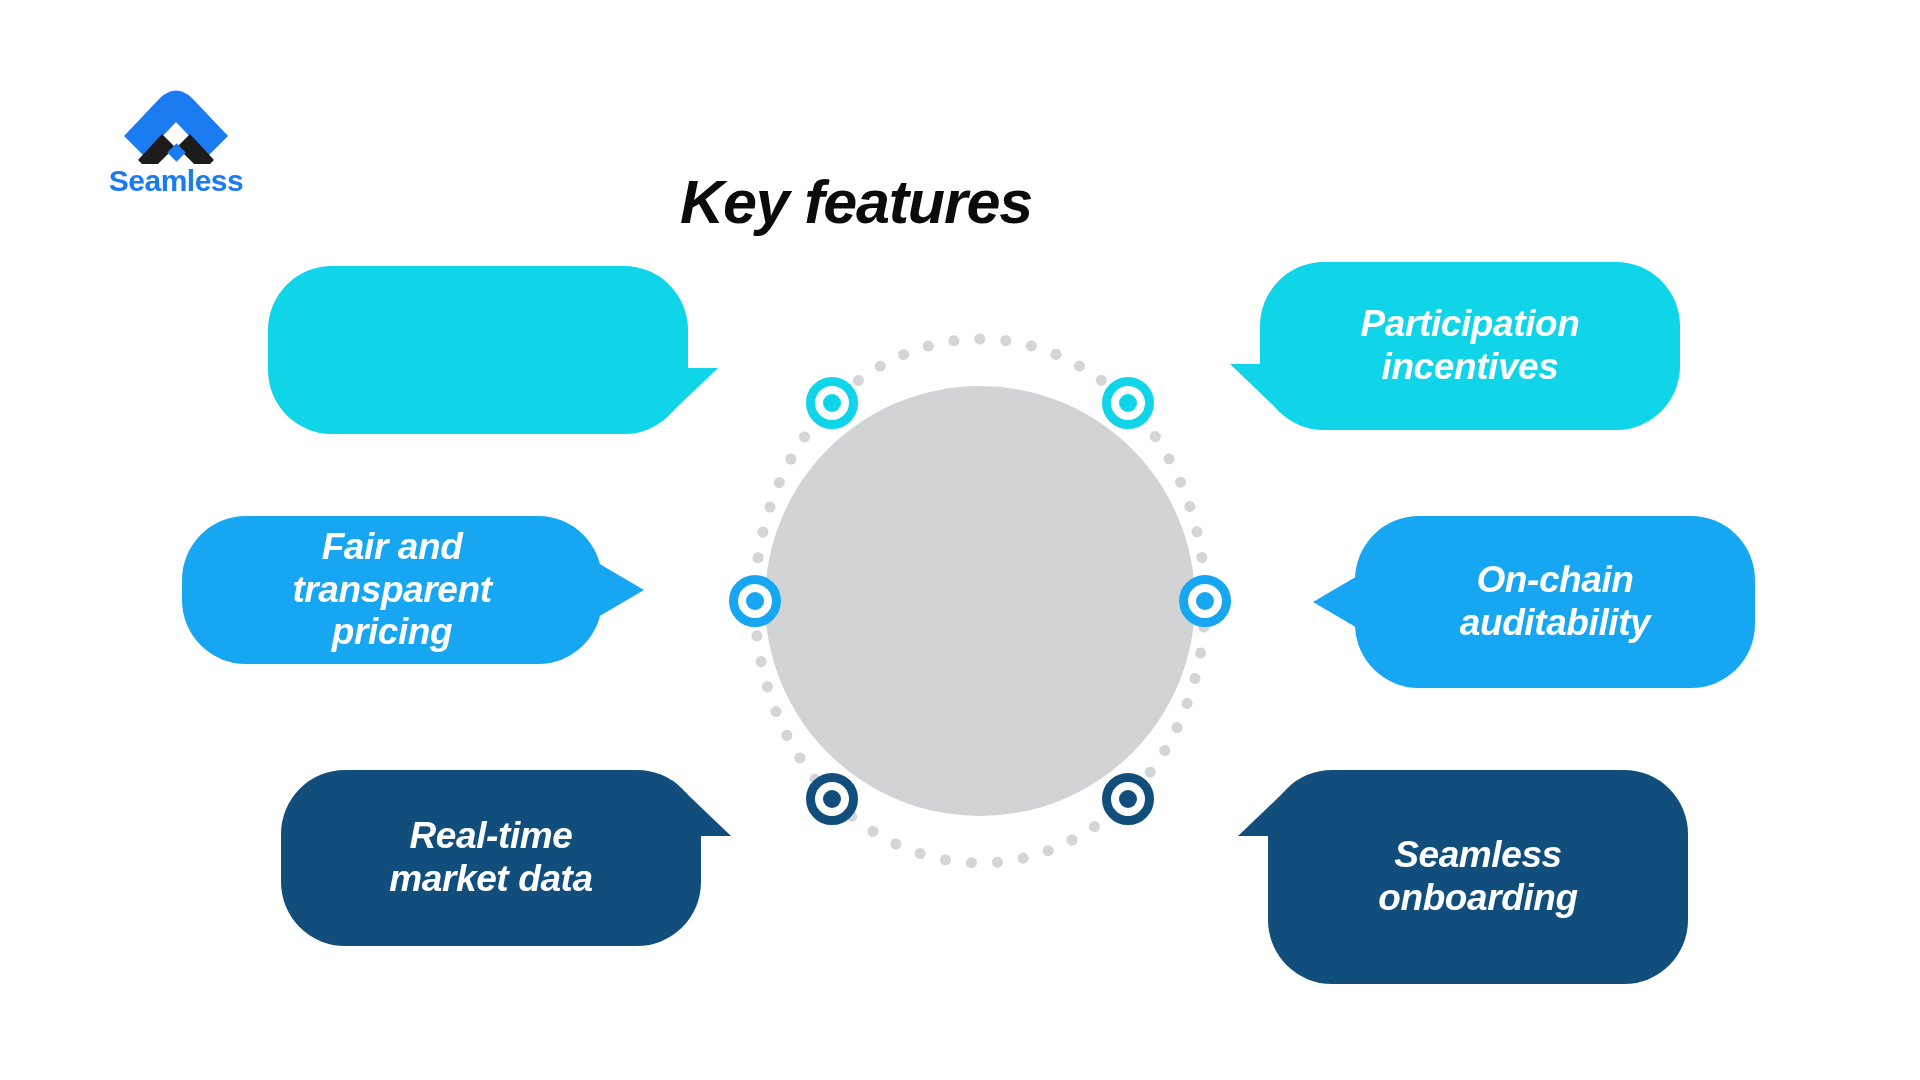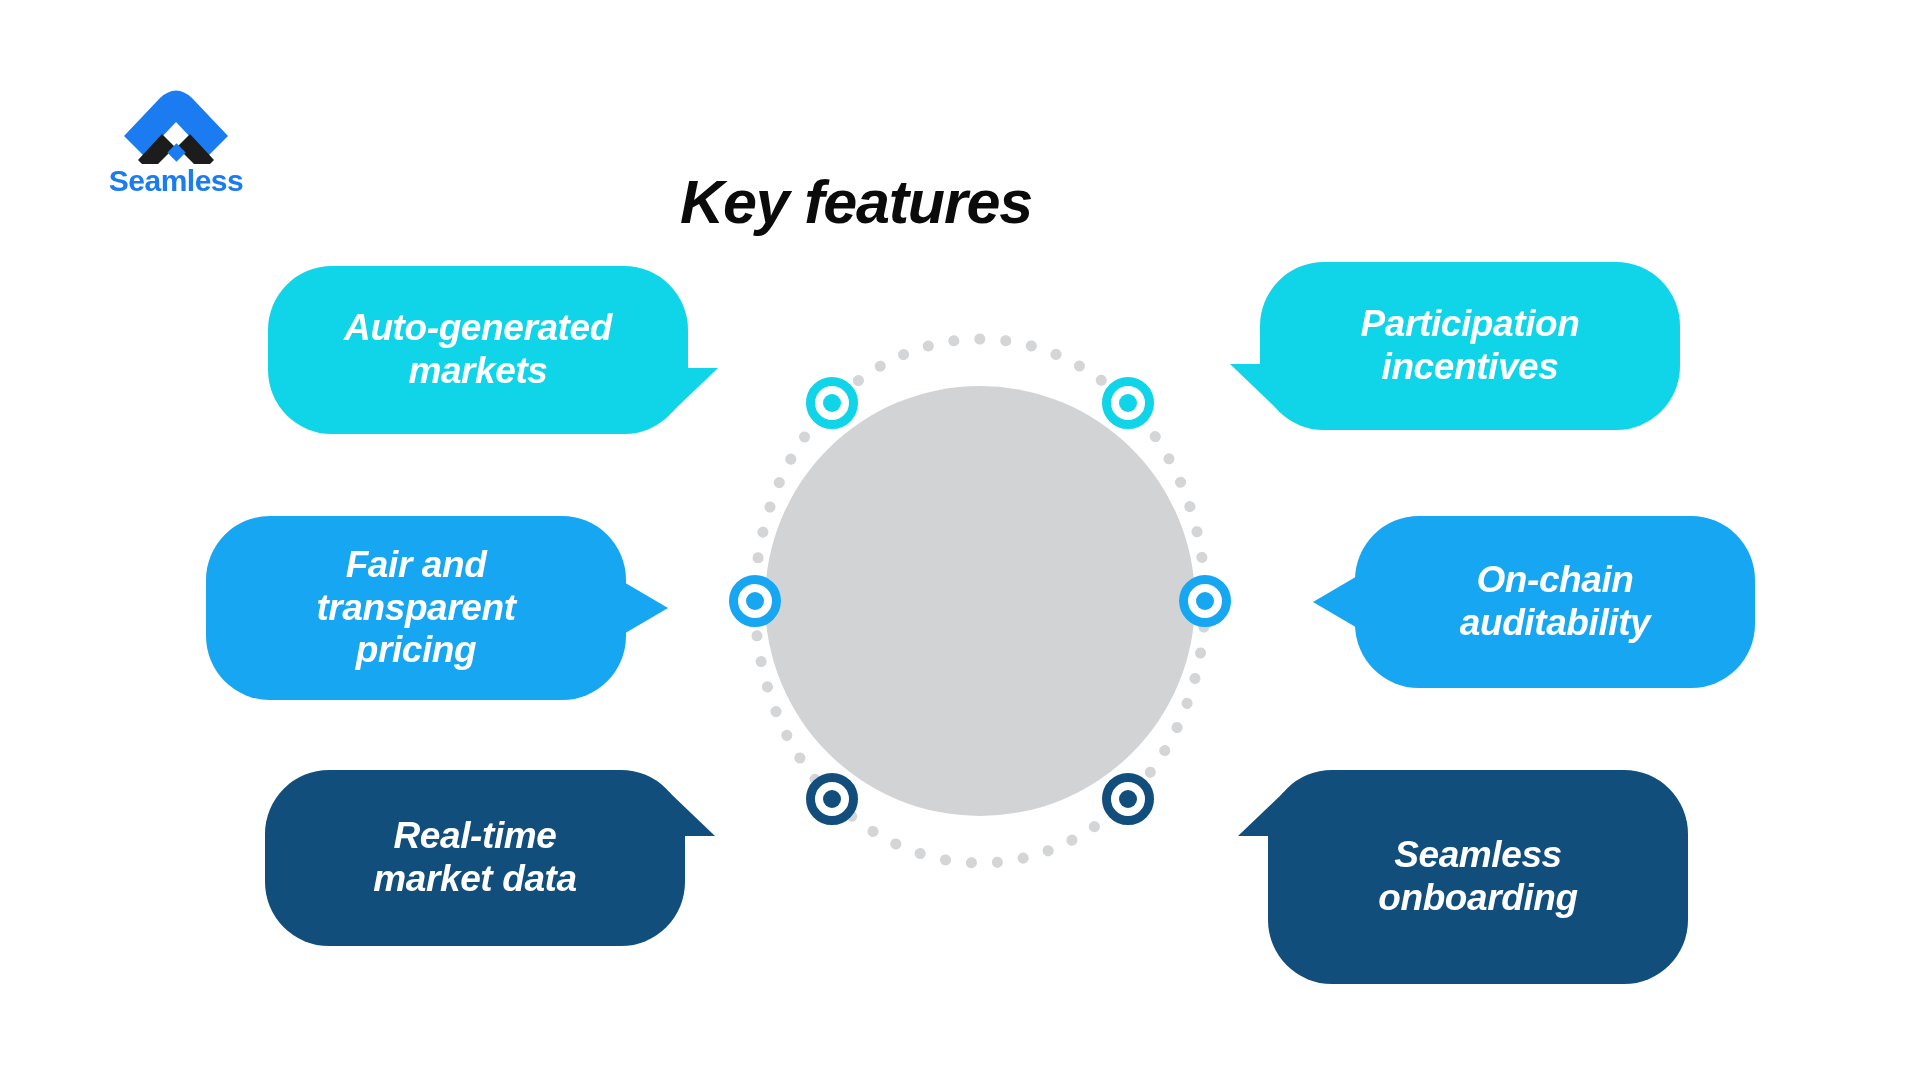--- a/index.html
+++ b/index.html
@@ -182,22 +182,22 @@
   }
   .tail-left-up {
     left: -30px;
     top: 22px;
     border-right: 46px solid currentColor;
     border-top: 44px solid transparent;
   }
 
   
   #bubble-0 { left: 268px;  top: 266px; width: 420px; height: 168px; font-size: 37px; }
-  #bubble-1 { left: 206px;  top: 516px; width: 420px; height: 184px; font-size: 37px; }
-  #bubble-2 { left: 265px;  top: 770px; width: 420px; height: 176px; font-size: 37px; }
+  #bubble-1 { left: 182px;  top: 516px; width: 420px; height: 148px; font-size: 37px; }
+  #bubble-2 { left: 281px;  top: 770px; width: 420px; height: 176px; font-size: 37px; }
   #bubble-3 { left: 1260px; top: 262px; width: 420px; height: 168px; font-size: 37px; }
   #bubble-4 { left: 1355px; top: 516px; width: 400px; height: 172px; font-size: 37px; }
   #bubble-5 { left: 1268px; top: 770px; width: 420px; height: 214px; font-size: 37px; }
 </style>
 </head>
 <body>
 
 <div id="brand-logo">
   <div class="logo-mark">
     <svg viewBox="0 0 120 82" width="120" height="82" aria-hidden="true">
@@ -213,22 +213,20 @@
 
 <div id="hub">
   <div id="hub-core"></div>
   <svg id="hub-ring" viewBox="0 0 560 640" aria-hidden="true">
     <ellipse cx="280" cy="303" rx="225" ry="262" fill="none" stroke="#d4d5d7" stroke-width="11" stroke-linecap="round" stroke-dasharray="0.1 26"></ellipse>
   </svg>
 </div>
 
 <div class="feature-bubble" id="bubble-0" style="background: rgb(16, 212, 232); color: rgb(16, 212, 232);">
   <span class="bubble-tail tail-right-down"></span>
-  <span class="bubble-text" style="color: rgb(255, 255, 255);">Auto-generated
-markets</span>
 </div>
 
 <div class="feature-bubble" id="bubble-1" style="background: rgb(22, 166, 242); color: rgb(22, 166, 242);">
   <span class="bubble-tail tail-right-mid"></span>
   <span class="bubble-text" style="color: rgb(255, 255, 255);">Fair and
 transparent
 pricing</span>
 </div>
 
 <div class="feature-bubble" id="bubble-2" style="background: rgb(17, 78, 124); color: rgb(17, 78, 124);">

